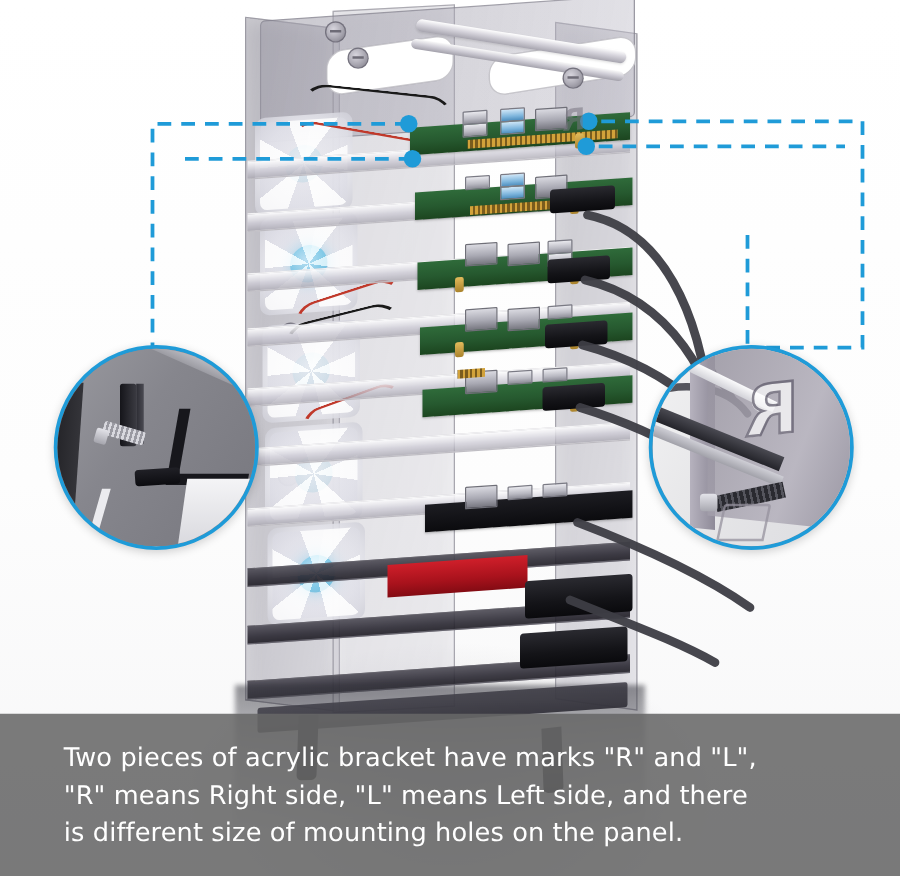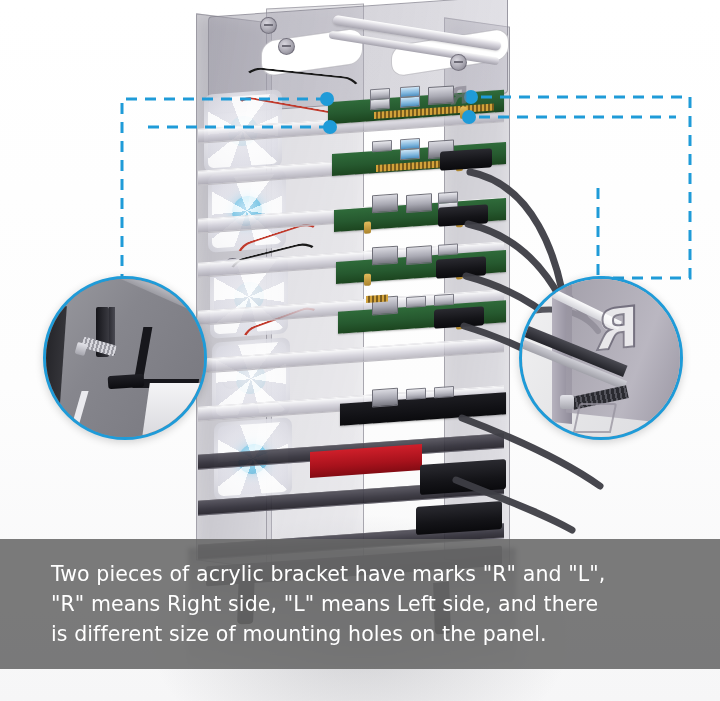--- a/index.html
+++ b/index.html
@@ -306,21 +306,21 @@
   }
   .br-ghost{
     position:absolute;left:54px;top:124px;width:34px;height:26px;
     border:2px solid rgba(150,146,158,0.75);
     transform:skewX(-12deg);
     border-radius:3px 3px 0 0;
   }
 
   
   .banner{
-    position:absolute;left:0;top:539px;width:720px;height:130px;
+    position:absolute;left:0;top:571px;width:720px;height:130px;
     background:rgba(104,104,104,0.88);
     display:flex;align-items:center;justify-content:center;
   }
   .banner-text{
     color:#ffffff;
     font-size:20.5px;
     line-height:1.47;
     text-align:left;
     width:628px;
     margin-left:10px;

